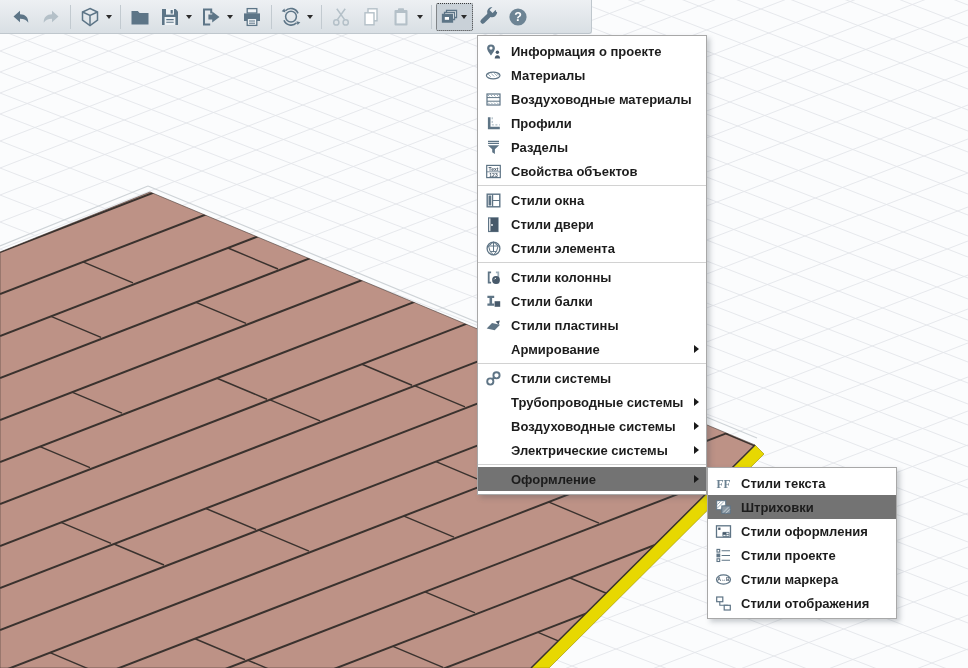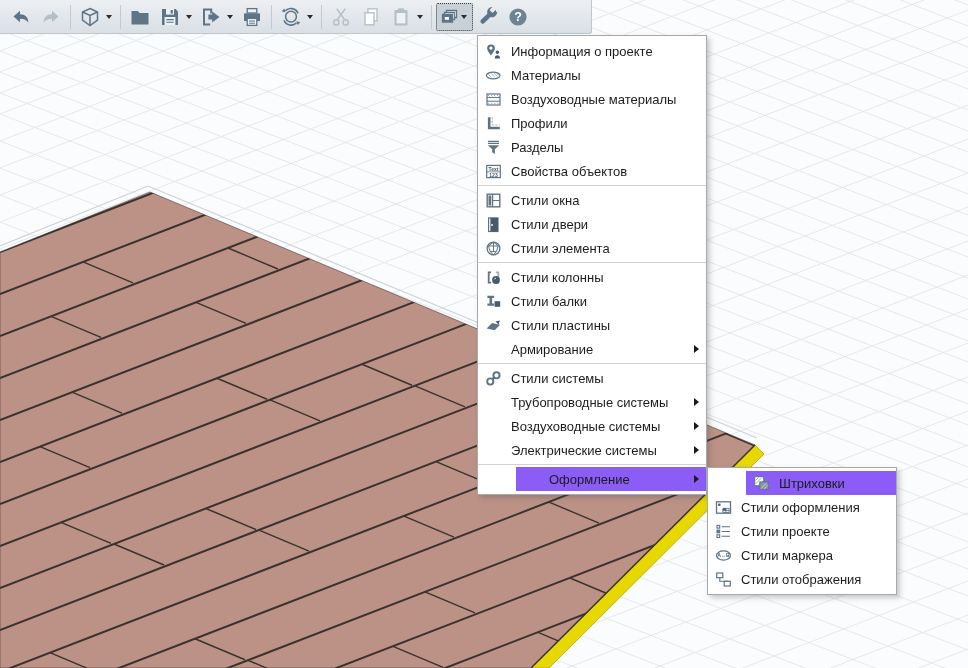--- a/index.html
+++ b/index.html
@@ -20,23 +20,23 @@
   .tb-btn.active{background:#c9d1d8;outline:1px dotted #3a3a3a;outline-offset:-1px;}
   .tb-wide{width:auto;padding:0 2px;}
   .caret{width:0;height:0;border-left:3.5px solid transparent;border-right:3.5px solid transparent;
     border-top:4px solid #2b2b2b;margin:0 4px 0 1px;}
   
   .menu{position:absolute;background:#fff;border:1px solid #a8a8a8;z-index:3;
     box-shadow:3px 3px 5px rgba(70,80,90,.28);padding:3px 0;box-sizing:border-box;}
   #main-menu{left:477px;top:35px;width:230px;}
   #sub-menu{left:707px;top:467px;width:190px;}
   .menu-item{height:24px;display:flex;align-items:center;padding:0 6px 0 7px;cursor:default;}
-  .menu-item.hl{background:#8b5cf6;margin-left:38px;}
+  .menu-item.hl{background:#737373;}
   .mi-icon{width:17px;height:17px;margin-right:9px;flex:0 0 17px;display:flex;align-items:center;justify-content:center;}
-  .mi-label{flex:1;font-size:13px;color:#1c1c1c;white-space:nowrap;}
+  .mi-label{flex:1;font-size:13px;color:#1c1c1c;white-space:nowrap;font-weight:bold;}
   .mi-arrow{width:0;height:0;border-top:4px solid transparent;border-bottom:4px solid transparent;
     border-left:5px solid #1a1a1a;margin-right:1px;}
   .menu-sep{height:1px;background:#d2d2d2;margin:2px 0;}
 </style>
 </head>
 <body>
 
 <svg id="scene-svg" width="968" height="668" viewBox="0 0 968 668">
     <rect x="0" y="0" width="968" height="668" fill="#fbfcfd"></rect>
     <g>
@@ -560,20 +560,28 @@
     </div>
     <div class="menu-sep"></div>
     <div class="menu-item hl">
       <span class="mi-icon"></span>
       <span class="mi-label">Оформление</span>
       <span class="mi-arrow"></span>
     </div>
   </div>
 
 <div class="menu" id="sub-menu">
+    <div class="menu-item">
+      <span class="mi-icon">
+        <svg width="17" height="17" viewBox="0 0 17 17">
+          <text x="8.5" y="12.6" font-size="11.5" font-weight="bold" text-anchor="middle" fill="#6b8191" font-family="Liberation Serif, serif">FF</text>
+        </svg>
+      </span>
+      <span class="mi-label">Стили текста</span>
+    </div>
     <div class="menu-item hl">
       <span class="mi-icon">
         <svg width="17" height="17" viewBox="0 0 17 17">
           <rect x="1.7" y="1.7" width="9" height="9" fill="#fff" stroke="#5e7485" stroke-width="1"></rect>
           <path d="M2.4 9 8.9 2.5M2.4 5.6 5.5 2.5M5.4 10.4l5-5" stroke="#8ba0ae" stroke-width=".9"></path>
           <rect x="6.8" y="6.9" width="8.5" height="7.4" fill="#8a98a3" stroke="#5e7485" stroke-width="1"></rect>
           <path d="M8 13.6l5.4-5.4M11 14.2l3.8-3.8" stroke="#cdd6db" stroke-width=".9"></path>
         </svg>
       </span>
       <span class="mi-label">Штриховки</span>

